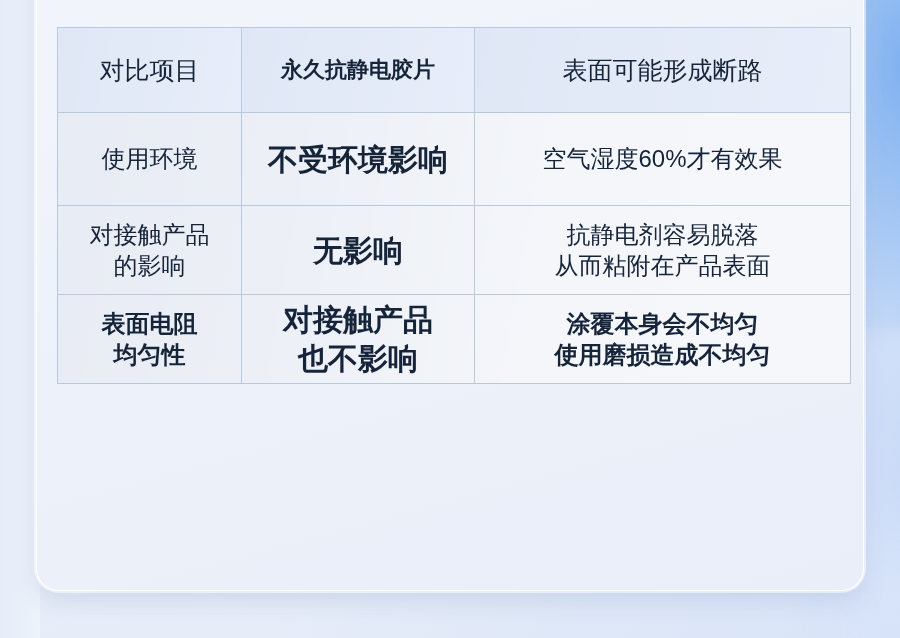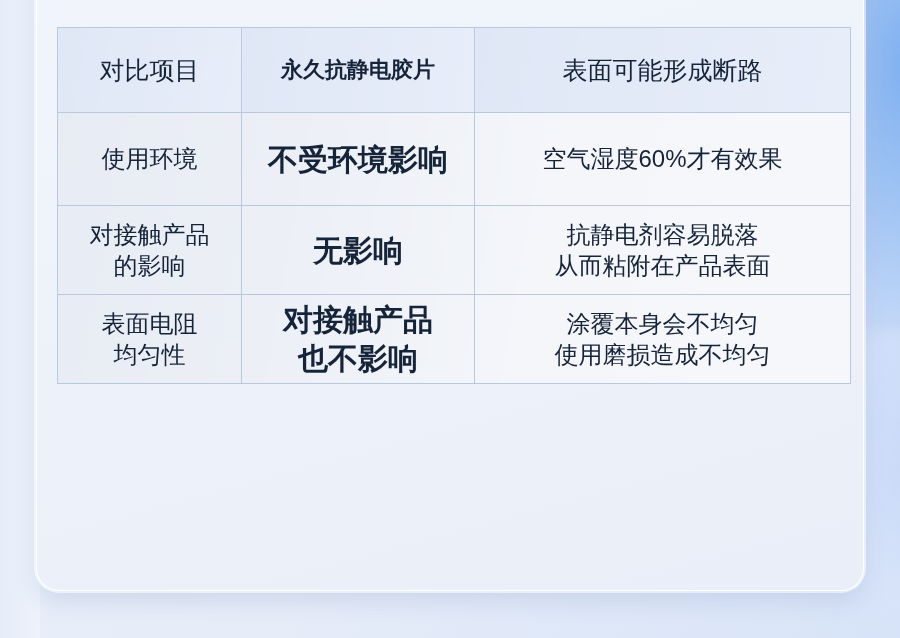--- a/index.html
+++ b/index.html
@@ -118,21 +118,21 @@
     font-size: 25px;
   }
   tr.body td.col-a { font-size: 24px; }
   tr.body td.col-b { font-weight: bold; font-size: 30px; }
   tr.body td.col-c { font-size: 24px; }
 
   tr.r2 td { height: 84px; }
   tr.r3 td { height: 84px; }
   tr.r4 td { height: 82px; }
   tr.r5 td { height: 80px; }
-  tr.r6 td { height: 80px; }
+  tr.r6 td { height: 80px; font-weight: bold; }
 
   
   td.two-line { line-height: 1.22; }
 
   .ln { display: block; }
 </style>
 </head>
 <body>
 
 <div id="page">

